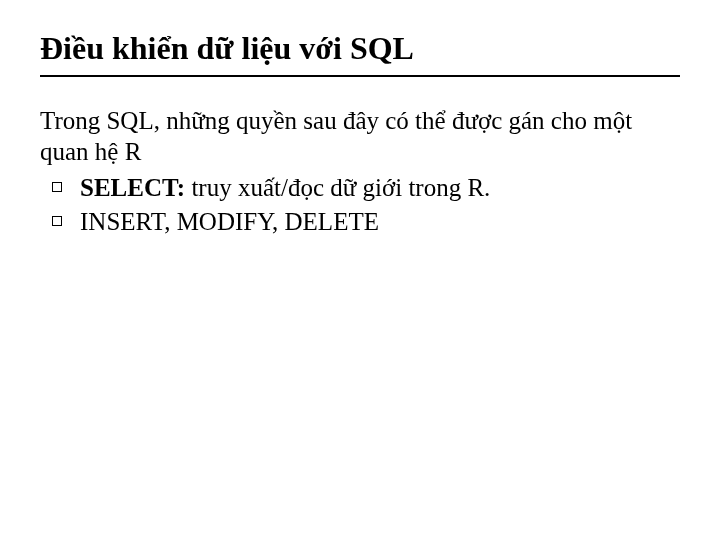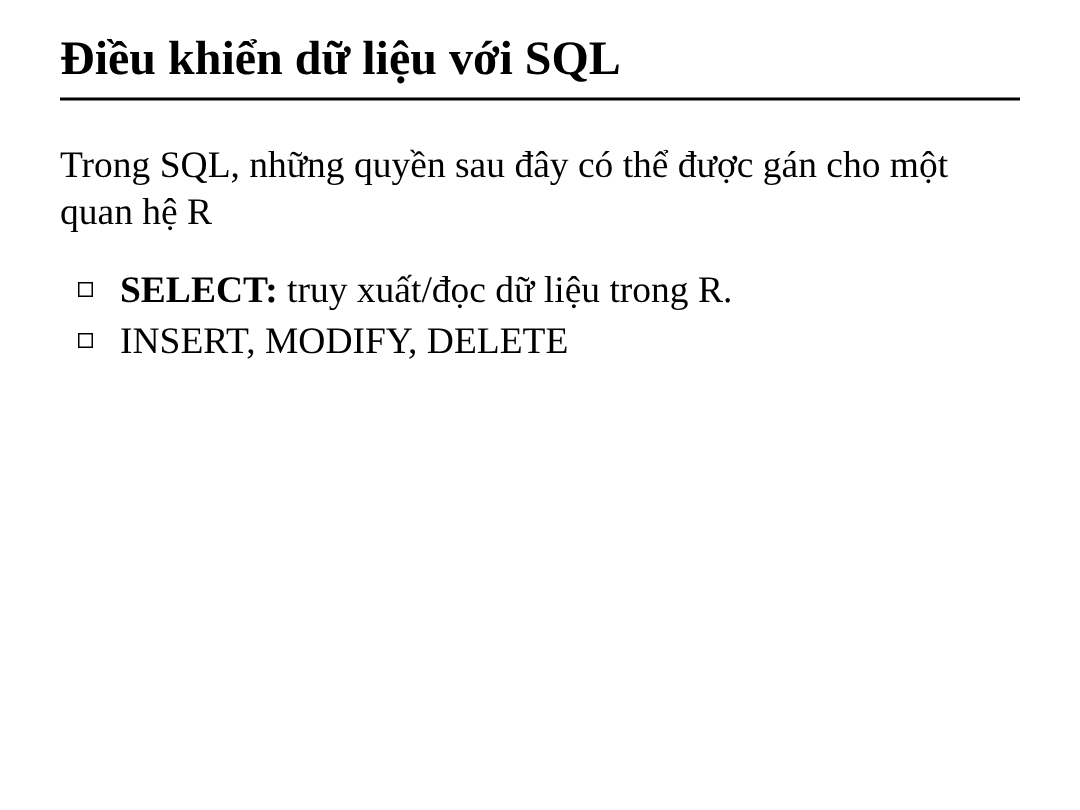--- a/index.html
+++ b/index.html
@@ -6,34 +6,34 @@
     margin: 0;
     padding: 0;
     width: 720px;
     height: 540px;
     background: #ffffff;
     font-family: "Times New Roman", Times, serif;
     color: #000000;
     overflow: hidden;
   }
   .slide {
-    padding: 20px 40px 20px 40px;
+    padding: 30px 40px 20px 40px;
     box-sizing: border-box;
   }
   .title {
     font-size: 32px;
     font-weight: bold;
     margin: 0 0 8px 0;
     padding-bottom: 8px;
     border-bottom: 2px solid #000000;
   }
   .intro {
     font-size: 25px;
     margin-top: 28px;
-    margin-bottom: 20px;
+    margin-bottom: 4px;
     line-height: 1.25;
   }
   .bullet-list {
     margin: 0;
     padding: 0;
     list-style: none;
   }
   .bullet-item {
     display: flex;
     align-items: flex-start;
@@ -61,20 +61,20 @@
 <body>
 
 <div class="slide">
   <h1 class="title">Điều khiển dữ liệu với SQL</h1>
 
   <p class="intro">Trong SQL, những quyền sau đây có thể được gán cho một quan hệ R</p>
 
   <ul class="bullet-list">
     <li class="bullet-item">
       <span class="bullet-marker"></span>
-      <span class="bullet-text"><span class="b">SELECT:</span><span> truy xuất/đọc dữ liệu trong R.</span></span>
+      <span class="bullet-text"><span class="b">SELECT:</span><span> truy xuất/đọc dữ giới trong R.</span></span>
     </li>
     <li class="bullet-item">
       <span class="bullet-marker"></span>
       <span class="bullet-text"><span>INSERT, MODIFY, DELETE</span></span>
     </li>
   </ul>
 </div>
 
 </body></html>

